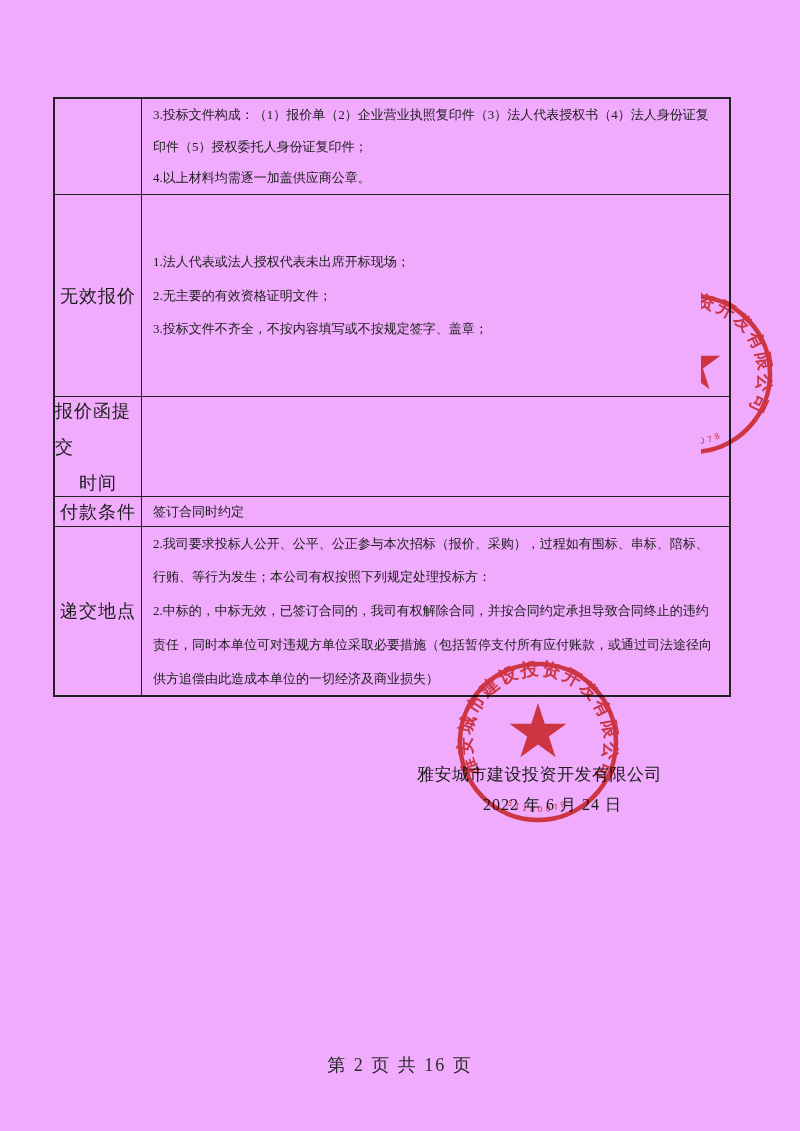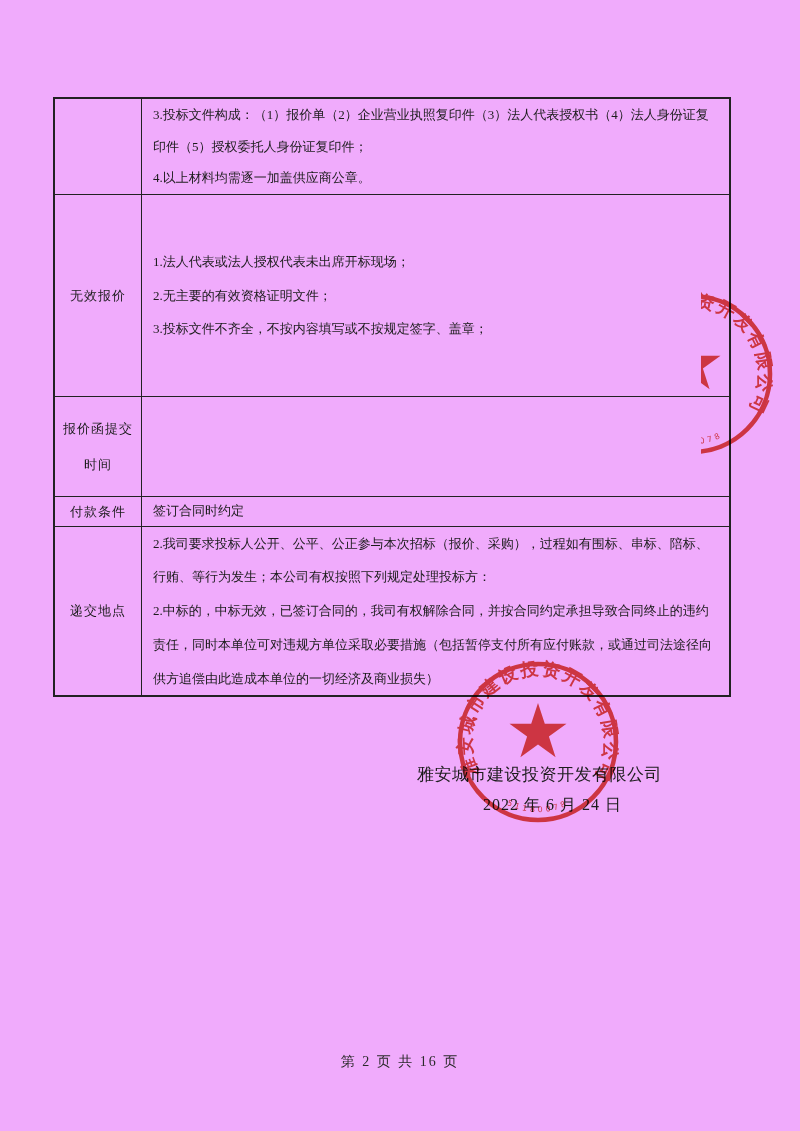--- a/index.html
+++ b/index.html
@@ -10,34 +10,34 @@
   
   .req-table{
     position:absolute;left:53px;top:97px;width:678px;
     border:2px solid #222;box-sizing:border-box;background:transparent;
   }
   .t-row{display:flex;box-sizing:border-box;border-top:1px solid #222;}
   .t-row:first-child{border-top:none;}
   .t-head{
     width:87px;flex:0 0 87px;border-right:1px solid #222;box-sizing:border-box;
     display:flex;flex-direction:column;align-items:center;justify-content:center;
-    font-size:13px;text-align:center;line-height:36px;letter-spacing:1px;
+    font-size:18px;line-height:36px;letter-spacing:1px;
   }
   .t-body{
     flex:1;display:flex;flex-direction:column;justify-content:center;
     padding-left:11px;padding-right:6px;box-sizing:border-box;
     font-size:13px;white-space:nowrap;overflow:hidden;
   }
   .t-line{white-space:nowrap;}
   
   .sig-company{position:absolute;left:417px;top:763px;font-size:17px;letter-spacing:0.5px;}
   .sig-date{position:absolute;left:483px;top:795px;font-size:16px;letter-spacing:1px;}
   
   .page-footer{position:absolute;left:0;right:0;top:1053px;text-align:center;
-    font-size:14px;letter-spacing:2px;color:#2a2a2a;}
+    font-size:18px;letter-spacing:2px;color:#2a2a2a;}
   
   .seal{position:absolute;width:190px;height:190px;mix-blend-mode:multiply;opacity:.9;pointer-events:none;}
   .seal-bottom{left:443px;top:647px;}
   .seal-right{left:597px;top:279px;clip-path:inset(0 0 0 104px);}
   .seal-ring{fill:none;stroke:#d63c2f;stroke-width:4.6;}
   .seal-star{fill:#d63c2f;}
   .seal-text{fill:#d63c2f;font-size:18px;letter-spacing:2.2px;
     font-family:"Liberation Serif","DejaVu Serif",serif;font-weight:bold;}
   .seal-digits{fill:#d63c2f;font-size:8px;letter-spacing:3px;
     font-family:"DejaVu Sans","Liberation Sans",sans-serif;}
@@ -71,21 +71,21 @@
       <div class="t-row" style="height: 100px;">
         <div class="t-head">
           <div>报价函提交</div>
           <div>时间</div>
         </div>
       </div>
       <div class="t-row" style="height: 30px;">
         <div class="t-head">
           <div>付款条件</div>
         </div>
-        <div class="t-body" style="line-height: 30px; justify-content: flex-end;">
+        <div class="t-body" style="line-height: 30px;">
           <div class="t-line">签订合同时约定</div>
         </div>
       </div>
       <div class="t-row" style="height: 169px;">
         <div class="t-head">
           <div>递交地点</div>
         </div>
         <div class="t-body" style="line-height: 33.8px;">
           <div class="t-line">2.我司要求投标人公开、公平、公正参与本次招标（报价、采购），过程如有围标、串标、陪标、</div>
           <div class="t-line">行贿、等行为发生；本公司有权按照下列规定处理投标方：</div>

